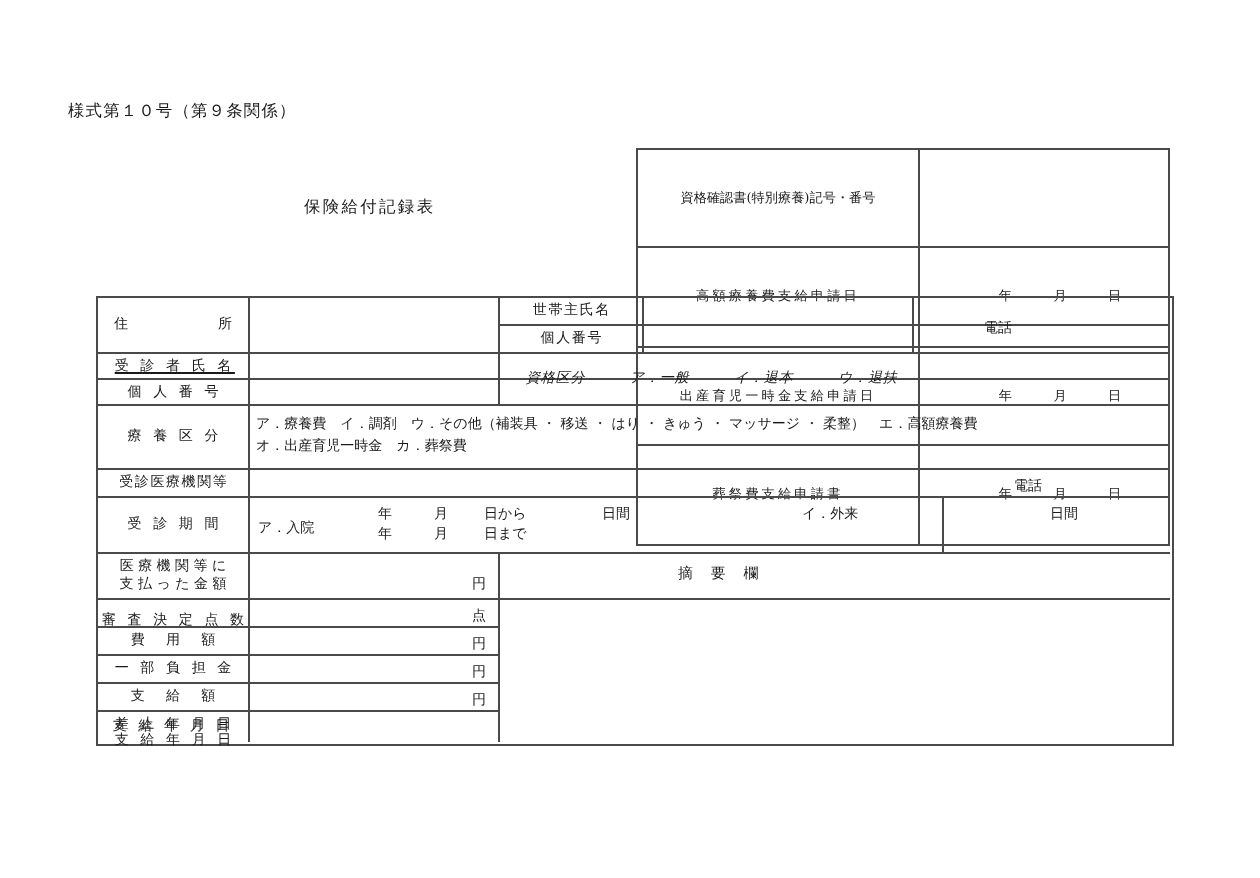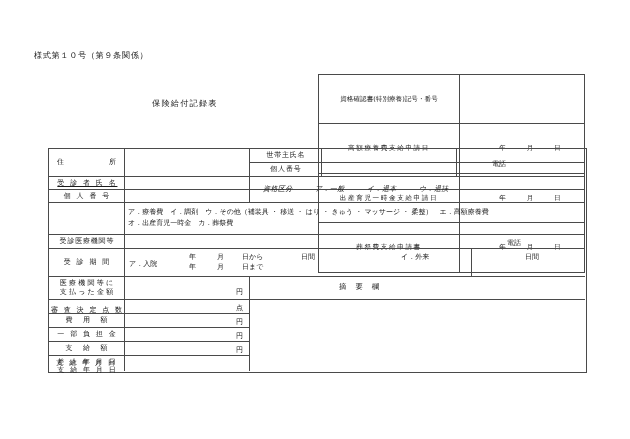--- a/index.html
+++ b/index.html
@@ -261,20 +261,21 @@
     <div class="kubun" style="left:214px;top:35px;font-style:italic;">
       <span>資格区分</span>
       <span class="gap"></span>
       <span>ア．一般</span>
       <span class="gap"></span>
       <span>イ．退本</span>
       <span class="gap"></span>
       <span>ウ．退扶</span>
     </div>
 
+    <div class="lbl sp2" style="left:0;top:54px;width:75px;height:31px;">療 養 区 分</div>
     <div class="ryo-opts" style="left:79px;top:58px;">
       <div>ア．療養費　イ．調剤　ウ．その他（補装具 ・ 移送 ・ はり ・ きゅう ・ マッサージ ・ 柔整）　エ．高額療養費</div>
       <div>オ．出産育児一時金　カ．葬祭費</div>
     </div>
 
     <div class="lbl sp3" style="left:0;top:86px;width:75px;height:13px;">受診医療機関等</div>
     <div class="val" style="left:76px;top:86px;width:345px;height:13px;"></div>
     <div class="tel" style="left:426px;top:89px;">電話</div>
     <div class="val" style="left:445px;top:86px;width:90px;height:13px;"></div>
 

